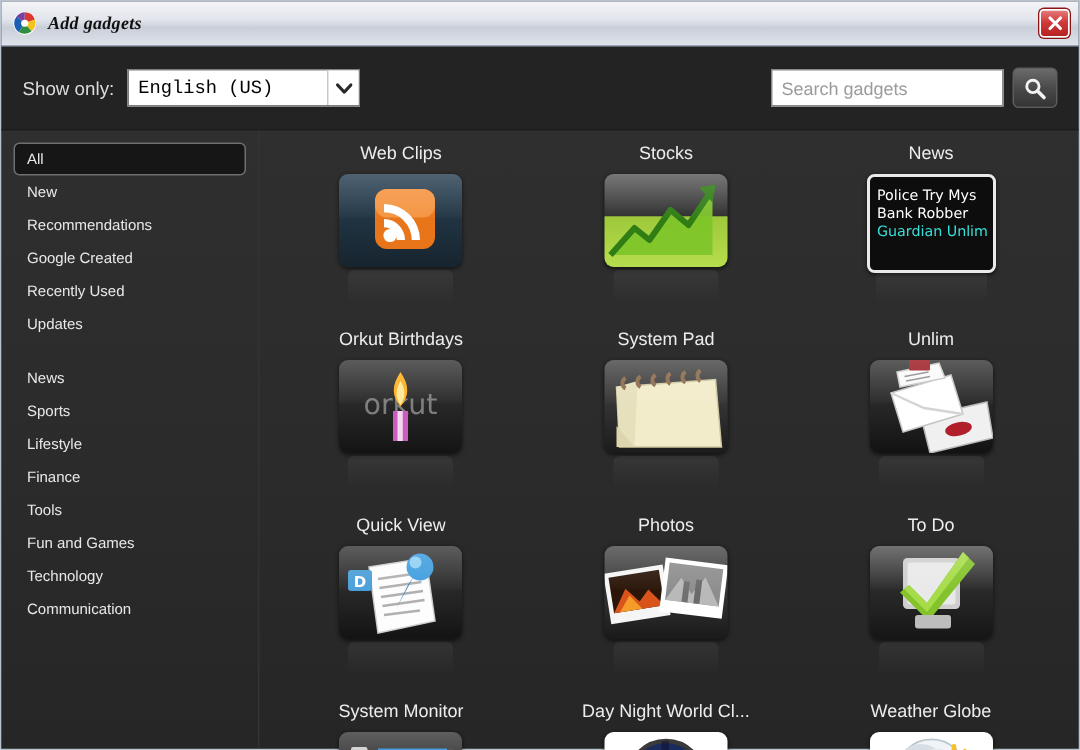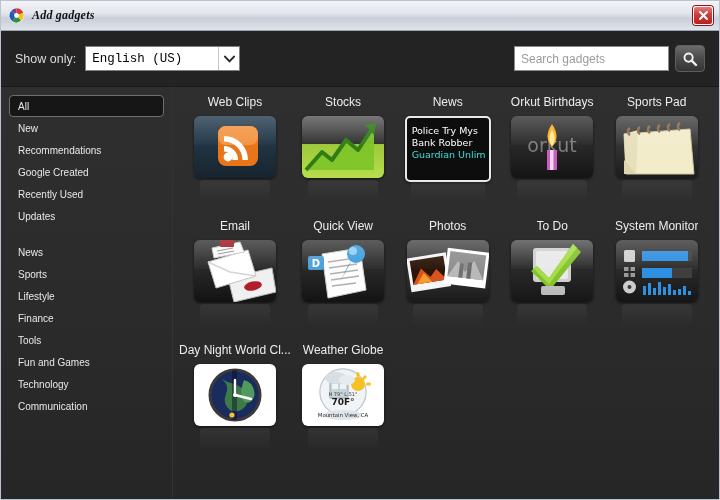--- a/index.html
+++ b/index.html
@@ -88,21 +88,21 @@
   }
   .side-item.selected{
     background:#161616;border:1px solid #6f6f6f;
   }
   .side-gap{height:14px;}
   
   .grid{
     flex:1 1 auto;min-width:0;
     padding:4px 10px 0 6px;
     display:grid;
-    grid-template-columns:repeat(5,1fr);
+    grid-template-columns:repeat(3,1fr);
     grid-auto-rows:124px;
     align-content:start;
   }
   .gadget{
     display:flex;flex-direction:column;align-items:center;cursor:pointer;
     padding-top:4px;
   }
   .g-label{
     font-size:12px;color:#ededed;margin-bottom:7px;
     white-space:nowrap;overflow:hidden;text-overflow:ellipsis;max-width:126px;
@@ -289,21 +289,21 @@
               <rect x="39" y="34" width="3.5" height="20" fill="#f3d7ef"></rect>
               <path d="M41 8 C47 17 47 24 41 31 C35 24 35 17 41 8 Z" fill="#ffb020"></path>
               <path d="M41 14 C44.5 20 44.5 25 41 30 C37.5 25 37.5 20 41 14 Z" fill="#ffe89a"></path>
             </svg>
             <div class="gloss"></div>
           </div>
         </div>
       </div>
 
       <div class="gadget">
-        <div class="g-label">Sports Pad</div>
+        <div class="g-label">System Pad</div>
         <div class="tile-wrap">
           <div class="tile" style="background:linear-gradient(180deg,#4a4a4a 0%,#1b1b1b 100%);">
             <svg width="82" height="62" viewBox="0 0 82 62">
               <path d="M8 18 L74 13 L78 58 L10 58 Z" fill="#f2eccb"></path>
               <path d="M8 18 L74 13 L78 58 L10 58 Z" fill="none" stroke="#cfc79f" stroke-width="1"></path>
               <path d="M8 18 L22 14 L20 58 L10 58 Z" fill="#e7e0bd"></path>
               <g stroke="#8a6a4a" stroke-width="2.6" fill="none">
                 <path d="M14 19 a4 4 0 0 1 0 -7"></path>
                   <path d="M24 18 a4 4 0 0 1 0 -7"></path>
                 <path d="M34 17 a4 4 0 0 1 0 -7"></path>
@@ -312,21 +312,21 @@
                   <path d="M64 14 a4 4 0 0 1 0 -7"></path>
               </g>
               <path d="M8 44 L20 58 L8 58 Z" fill="#ddd5ad"></path>
             </svg>
             <div class="gloss"></div>
           </div>
         </div>
       </div>
 
       <div class="gadget">
-        <div class="g-label">Email</div>
+        <div class="g-label">Unlim</div>
         <div class="tile-wrap">
           <div class="tile" style="background:linear-gradient(180deg,#3b3b3b 0%,#121212 100%);">
             <svg width="82" height="62" viewBox="0 0 82 62">
               <path d="M34 38 L78 28 L82 52 L40 62 Z" fill="#f0f0f0" stroke="#b8b8b8"></path>
               <ellipse cx="59" cy="46" rx="9" ry="4.5" fill="#b01f2a" transform="rotate(-12 59 46)"></ellipse>
               <path d="M14 22 L54 10 L62 36 L22 48 Z" fill="#ffffff" stroke="#c4c4c4"></path>
               <path d="M14 22 L36 32 L62 36" fill="none" stroke="#d4d4d4" stroke-width="1.6"></path>
               <path d="M18 8 L46 2 L50 12 L20 18 Z" fill="#fafafa" stroke="#c9c9c9"></path>
               <g stroke="#8f8f8f" stroke-width="1" fill="none">
                 <path d="M23 11 l16 -3"></path>

